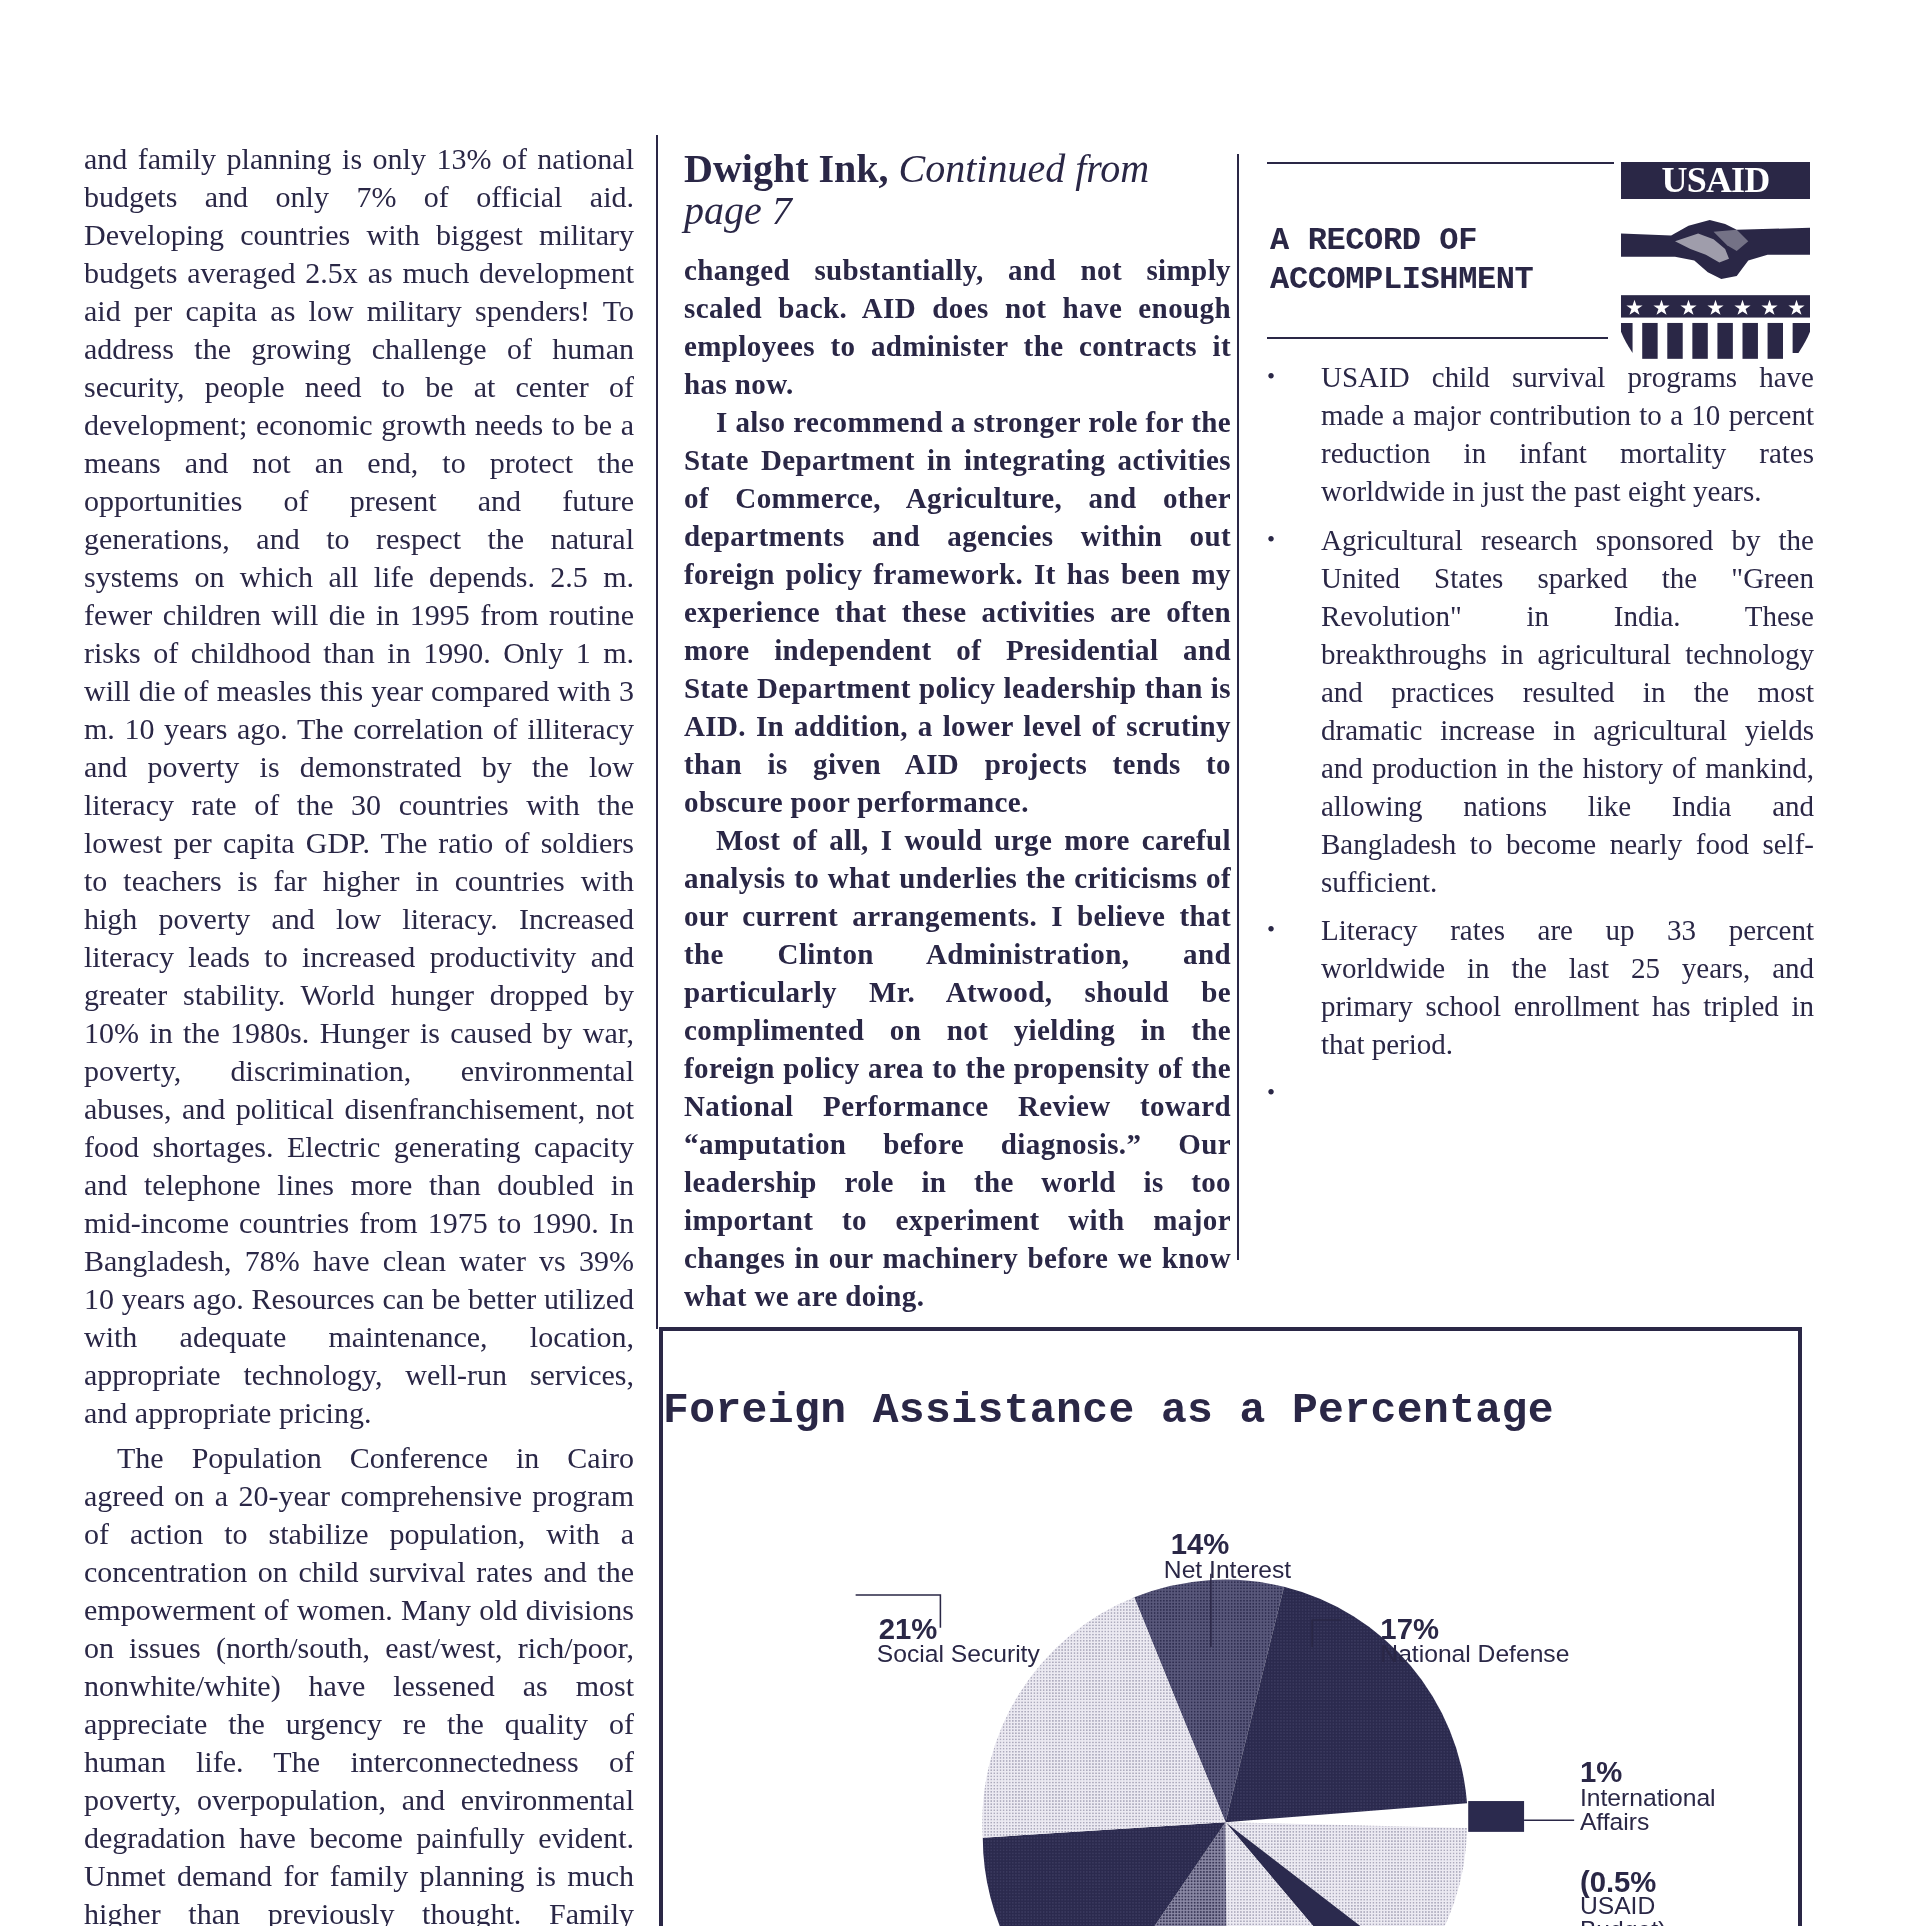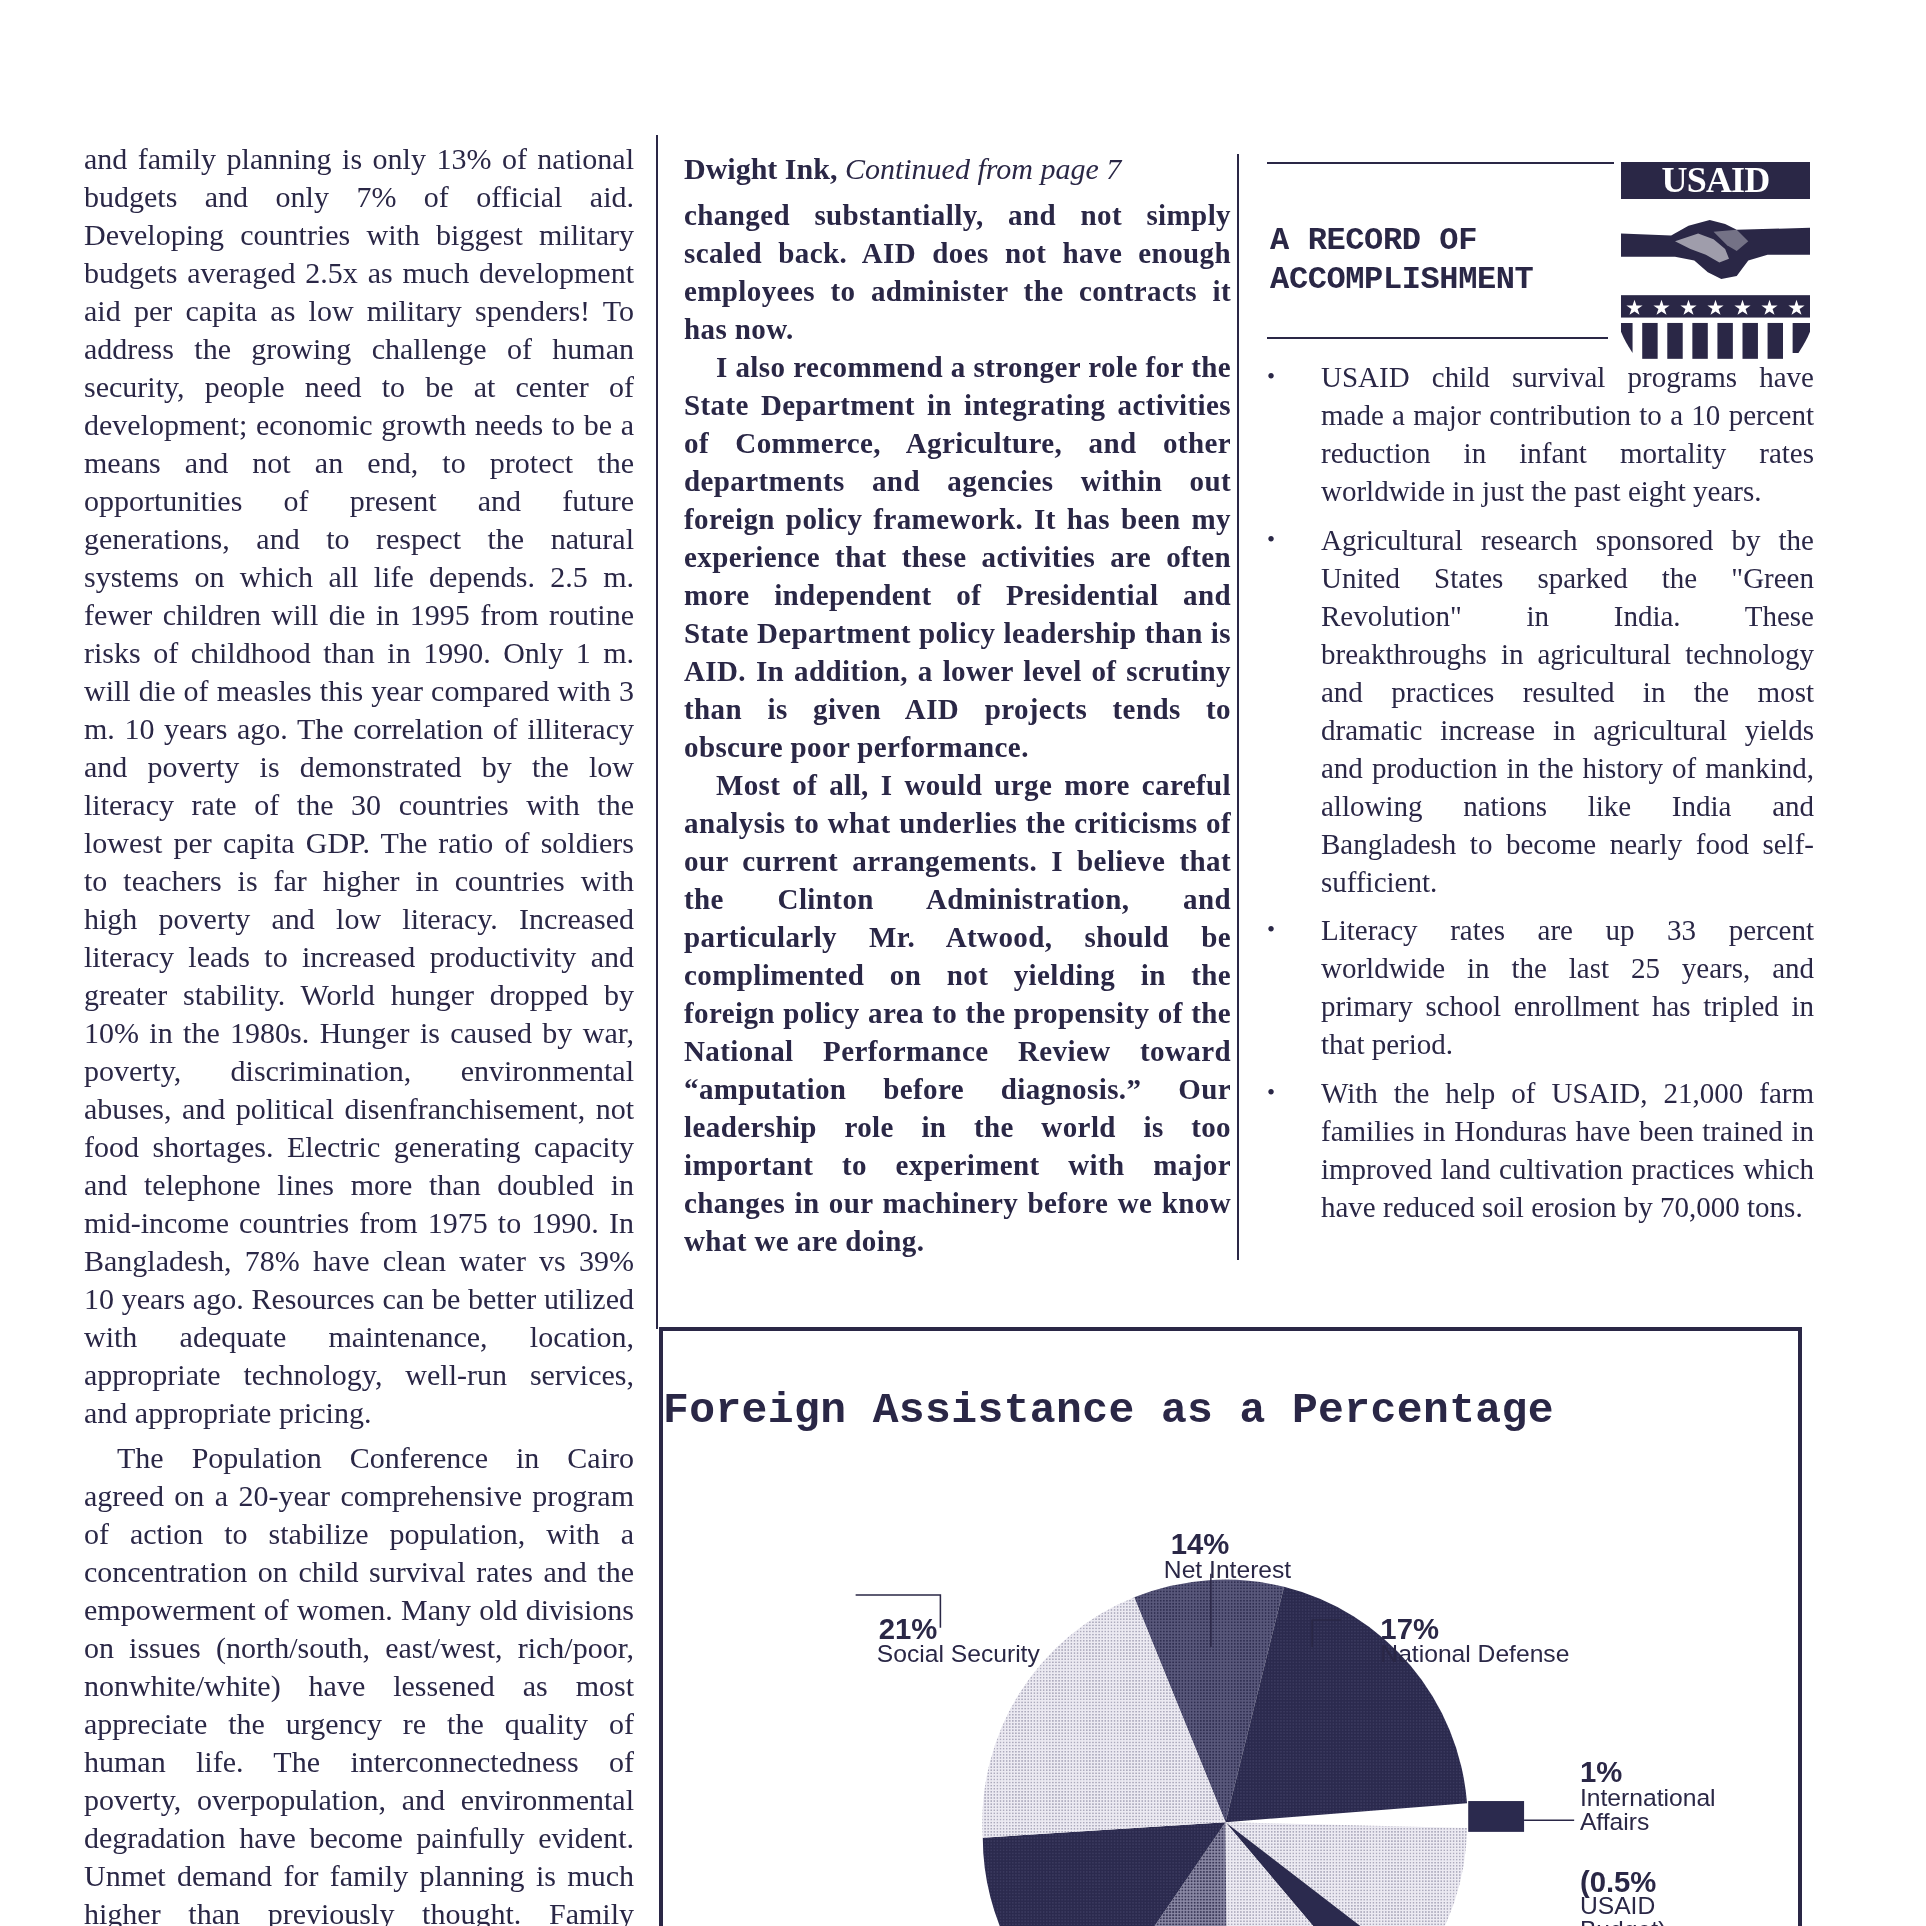--- a/index.html
+++ b/index.html
@@ -9,21 +9,21 @@
 
   
   #col1 { position: absolute; left: 77px; top: 133px; width: 564px; font-size: 30px; line-height: 38px; text-align: justify; }
   #col1 p { margin: 7px; }
   #col1 p.indent { text-indent: 1.1em; }
 
   .vrule { position: absolute; width: 1.9px; background: #2a2746; }
 
   
   #col2 { position: absolute; left: 684px; top: 148px; width: 547px; }
-  #col2 .head { font-size: 30px; line-height: 42px; margin-bottom: 6px; }
+  #col2 .head { font-size: 40px; line-height: 42px; margin-bottom: 19px; }
   #col2 .head b { font-weight: bold; }
   #col2 .head i { font-style: italic; }
   #col2 .body { font-size: 29px; line-height: 38px; text-align: justify; letter-spacing: 0.4px; }
   #col2 .body p { margin: 0; font-weight: bold; }
   #col2 .body p.indent { text-indent: 1.1em; }
 
   
   #col3 { position: absolute; left: 1267px; top: 154px; width: 547px; }
   #record-header { position: relative; height: 200px; }
   .hrule { position: absolute; height: 1.9px; background: #2a2746; }
@@ -118,21 +118,20 @@
     <li>
       <span class="bullet">•</span>
       <span>Agricultural research sponsored by the United States sparked the "Green Revolution" in India. These breakthroughs in agricultural technology and practices resulted in the most dramatic increase in agricultural yields and production in the history of mankind, allowing nations like India and Bangladesh to become nearly food self-sufficient.</span>
     </li>
     <li>
       <span class="bullet">•</span>
       <span>Literacy rates are up 33 percent worldwide in the last 25 years, and primary school enrollment has tripled in that period.</span>
     </li>
     <li>
       <span class="bullet">•</span>
-      <span>With the help of USAID, 21,000 farm families in Honduras have been trained in improved land cultivation practices which have reduced soil erosion by 70,000 tons.</span>
     </li>
   </ul>
 </div>
 
 <div id="chart-frame">
   <div id="chart-title" class="sans">
     <div>Foreign Assistance as a Percentage</div>
   </div>
 
   <svg id="chart-svg" width="1135" height="974" viewBox="0 0 2946 2528">

